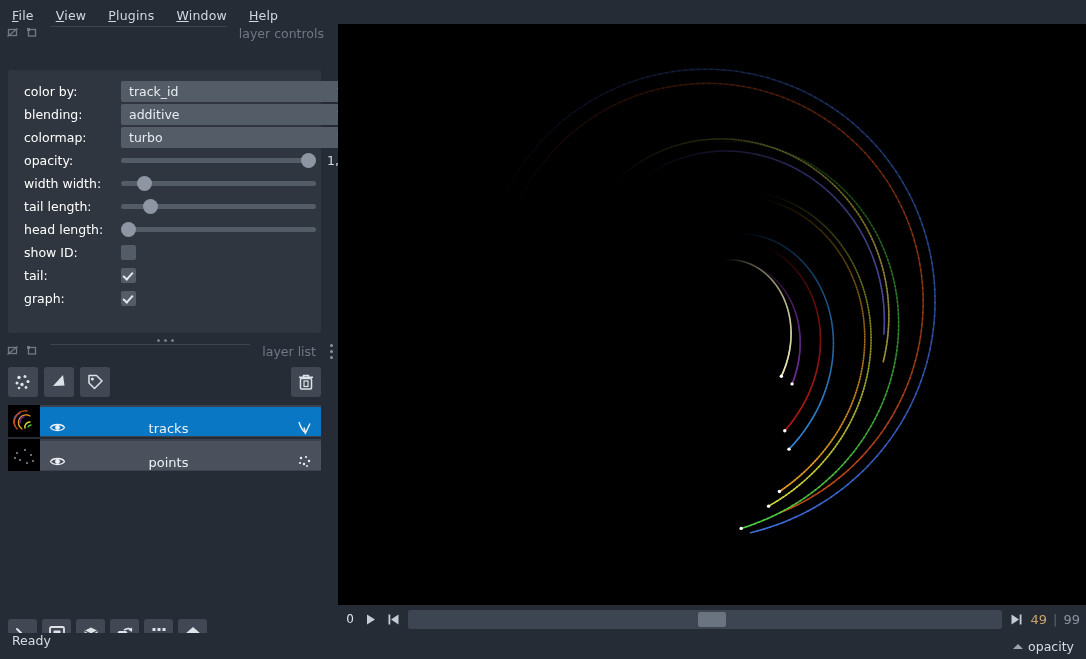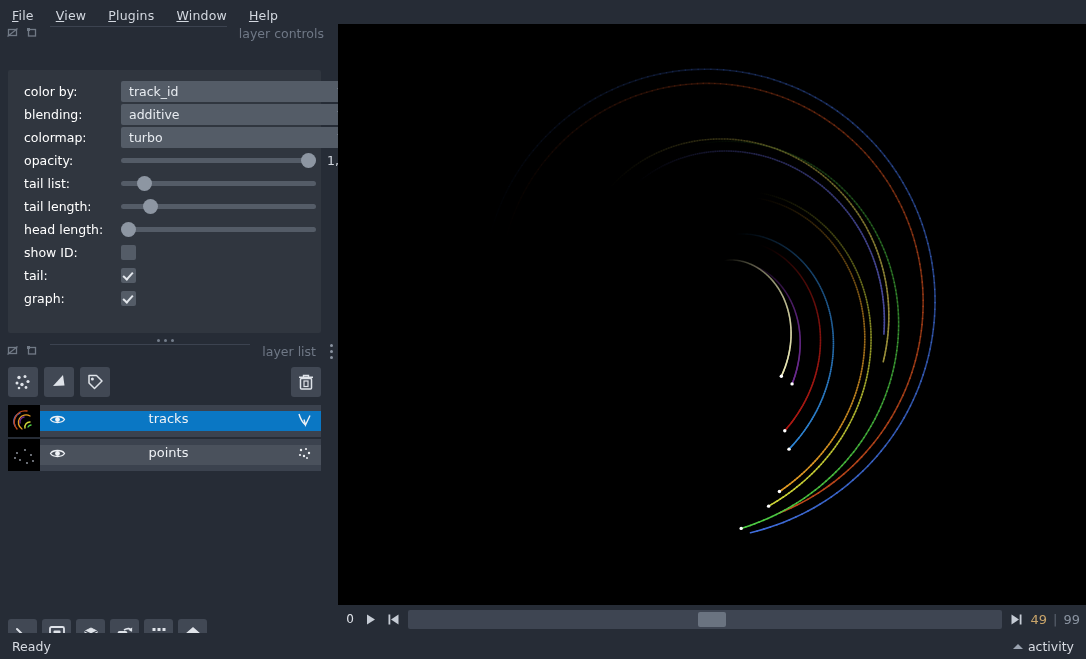--- a/index.html
+++ b/index.html
@@ -113,21 +113,21 @@
   .layer-row {
     height: 32px; display: flex; align-items: center; margin-bottom: 2px;
     background: #3b424e; position: relative;
   }
   .layer-row.sel .namearea { background: #0a77c4; }
   .layer-thumb {
     width: 32px; height: 32px; flex: none; background: #000;
     position: relative; overflow: hidden;
   }
   .namearea {
-    flex: 1; height: 20px; display: flex; align-items: flex-start;
+    flex: 1; height: 29px; display: flex; align-items: flex-end;
     background: #4a515c; position: relative;
   }
   .eye { width: 34px; display: flex; align-items: center; justify-content: center; flex: none; }
   .lname {
     flex: 1; text-align: center; color: #eef1f5; font-size: 13px;
     padding-right: 24px;
   }
   .ltype { width: 34px; display: flex; align-items: center; justify-content: center; flex: none; }
 
   
@@ -162,21 +162,21 @@
     position: absolute; top: 2px; width: 28px; height: 15px;
     background: #6a7380; border-radius: 2px; left: 48.8%;
   }
   #dims .dcur { color: #c8a46a; font-size: 13px; }
   #dims .dsep { color: #5b6370; font-size: 13px; }
   #dims .dmax { color: #8a93a0; font-size: 13px; }
 
   
   #status {
     position: absolute; left: 0; top: 633px; width: 1086px; height: 26px;
-    background: #262c36; display: flex; align-items: center;
+    background: #262c36; display: flex; 
     padding: 0 12px; color: #d7dbe2; font-size: 12.5px;
   }
   #status .ready { flex: 1; }
   #activity { display: flex; align-items: center; gap: 5px; color: #d7dbe2; font-size: 12.5px; }
   #activity .caret {
     width: 0; height: 0; border-left: 5px solid transparent;
     border-right: 5px solid transparent; border-bottom: 5px solid #9aa3b0;
   }
 </style>
 </head>
@@ -246,21 +246,21 @@
       <div class="ctl-field">
         <div class="slider">
           <span class="track"></span>
           <span class="handle" style="left: calc(100% - 15px);"></span>
         </div>
         <span class="opacity-val">1,00</span>
       </div>
     </div>
 
     <div class="ctl-row">
-      <div class="ctl-label">tail list:</div>
+      <div class="ctl-label">width width:</div>
       <div class="ctl-field">
         <div class="slider">
           <span class="track"></span>
           <span class="handle" style="left: calc(9% - 1.35px);"></span>
         </div>
       </div>
     </div>
 
     <div class="ctl-row">
       <div class="ctl-label">tail length:</div>
@@ -2180,15 +2180,15 @@
   </span>
   <span class="dcur">49</span>
   <span class="dsep">|</span>
   <span class="dmax">99</span>
 </div>
 
 <div id="status">
   <span class="ready">Ready</span>
   <span id="activity">
     <span class="caret"></span>
-    <span>activity</span>
+    <span>opacity</span>
   </span>
 </div>
 
 </body></html>

